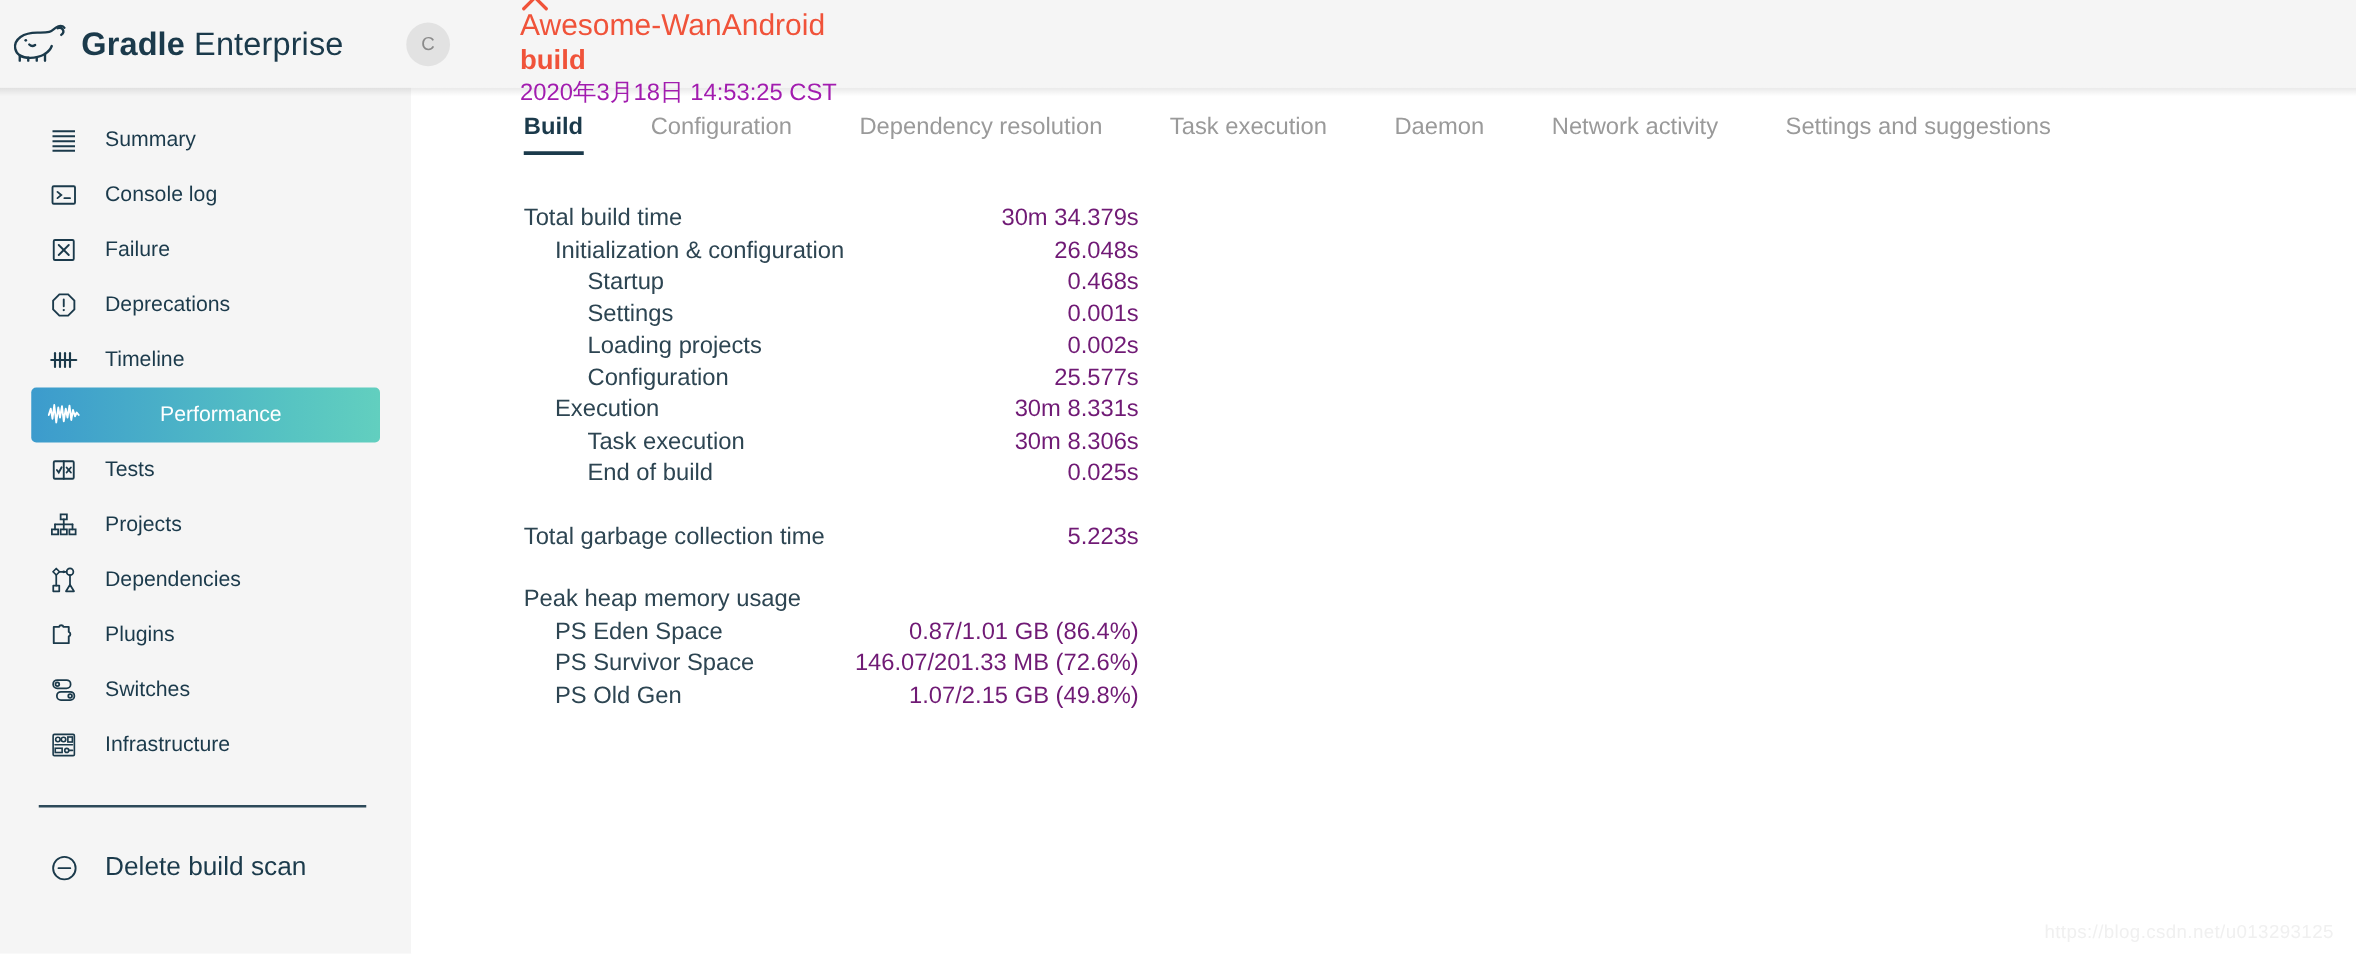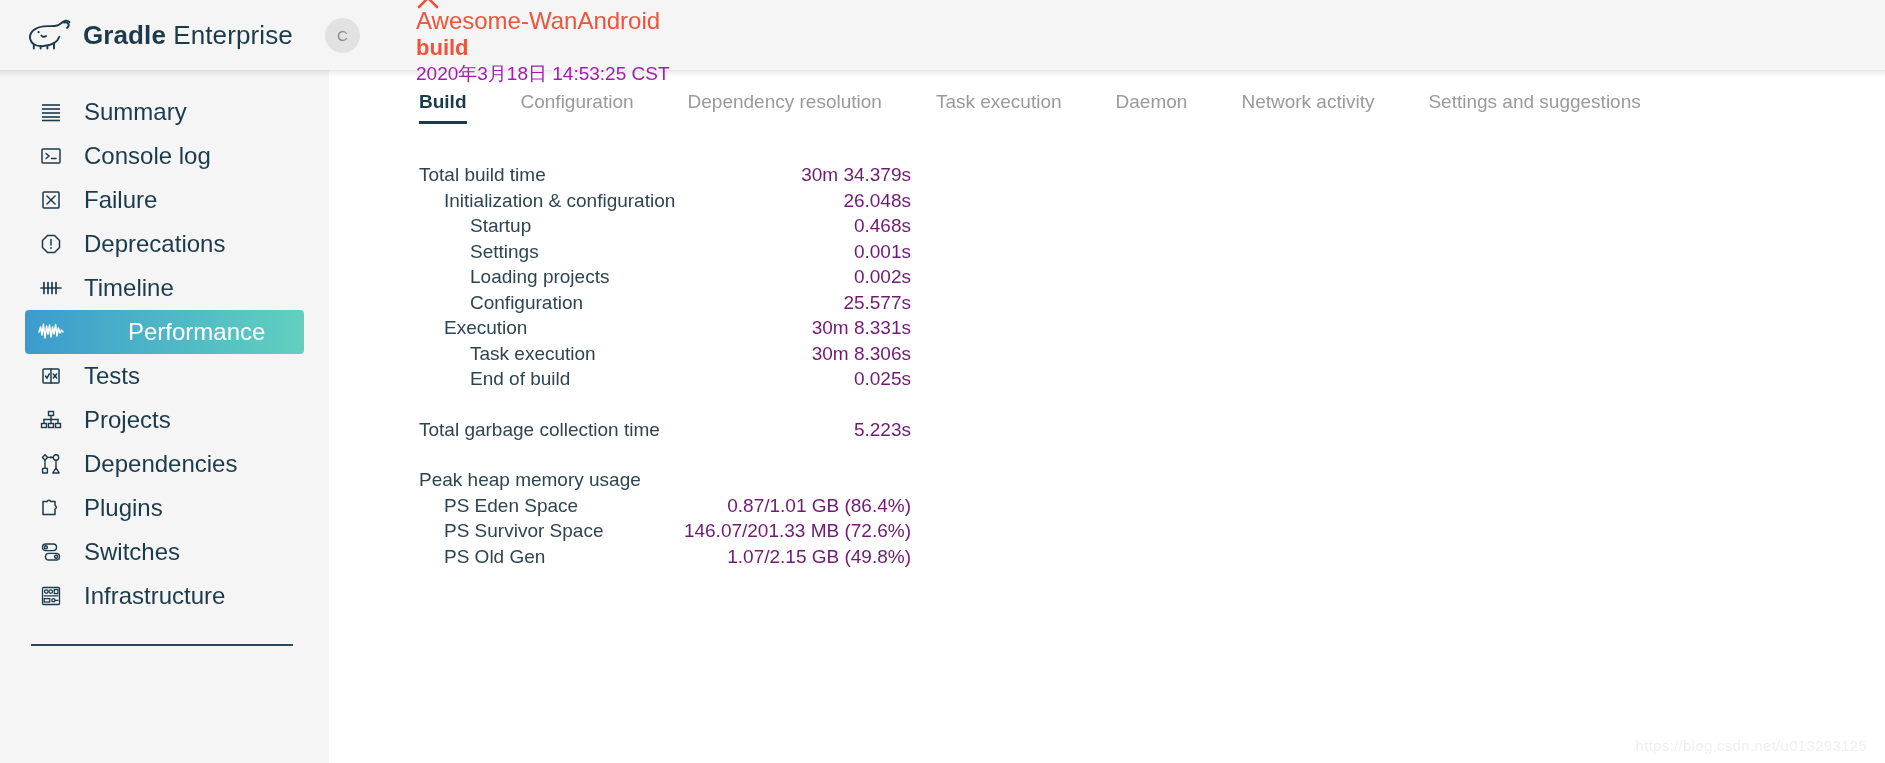--- a/index.html
+++ b/index.html
@@ -36,21 +36,21 @@
     width: 1885px; height: 7px;
     background: linear-gradient(to bottom, rgba(0,0,0,0.09), rgba(0,0,0,0));
     z-index: 4;
     pointer-events: none;
   }
 
   .brand {
     display: flex;
     align-items: center;
     width: 329px;
-    padding-left: 28px;
+    padding-left: 10px;
     flex: 0 0 auto;
   }
   .brand-logo { display: block; }
   .brand-text {
     margin-left: 11px;
     font-size: 26px;
     color: #1b3a4b;
     letter-spacing: .1px;
     white-space: nowrap;
   }
@@ -122,21 +122,21 @@
   }
   .nav-item .nav-icon {
     width: 30px; height: 30px;
     flex: 0 0 auto;
     display: flex;
     align-items: center;
     justify-content: center;
   }
   .nav-item .nav-label {
     margin-left: 18px;
-    font-size: 24px;
+    font-size: 17px;
     font-weight: 400;
     white-space: nowrap;
   }
   .nav-item.active {
     background: linear-gradient(to right, #3c9bcd 0%, #57c4c2 75%, #62cfbf 100%);
     color: #ffffff;
     gap: 44px;
   }
   .nav-item.active .nav-label { color: #ffffff; }
 
@@ -427,20 +427,29 @@
           <rect x="4.2" y="13.6" width="5.5" height="3.4"></rect>
           <circle cx="13.4" cy="15.3" r="1.6"></circle>
           <line x1="15" y1="15.3" x2="18" y2="15.3"></line>
         </svg>
       </span>
       <span class="nav-label">Infrastructure</span>
     </div>
 
     <div class="nav-divider"></div>
 
+    <div class="nav-footer">
+      <span class="nav-icon">
+        <svg width="23" height="23" viewBox="0 0 23 23" fill="none" stroke="#1b3a4b" stroke-width="1.5" stroke-linecap="round">
+          <circle cx="11.5" cy="11.5" r="9"></circle>
+          <line x1="6.8" y1="11.5" x2="16.2" y2="11.5"></line>
+        </svg>
+      </span>
+      <span class="nav-label">Delete build scan</span>
+    </div>
   </div>
 
   <div class="main">
 
     <div class="tabs">
       <div class="tab active">Build</div>
       <div class="tab">Configuration</div>
       <div class="tab">Dependency resolution</div>
       <div class="tab">Task execution</div>
       <div class="tab">Daemon</div>

